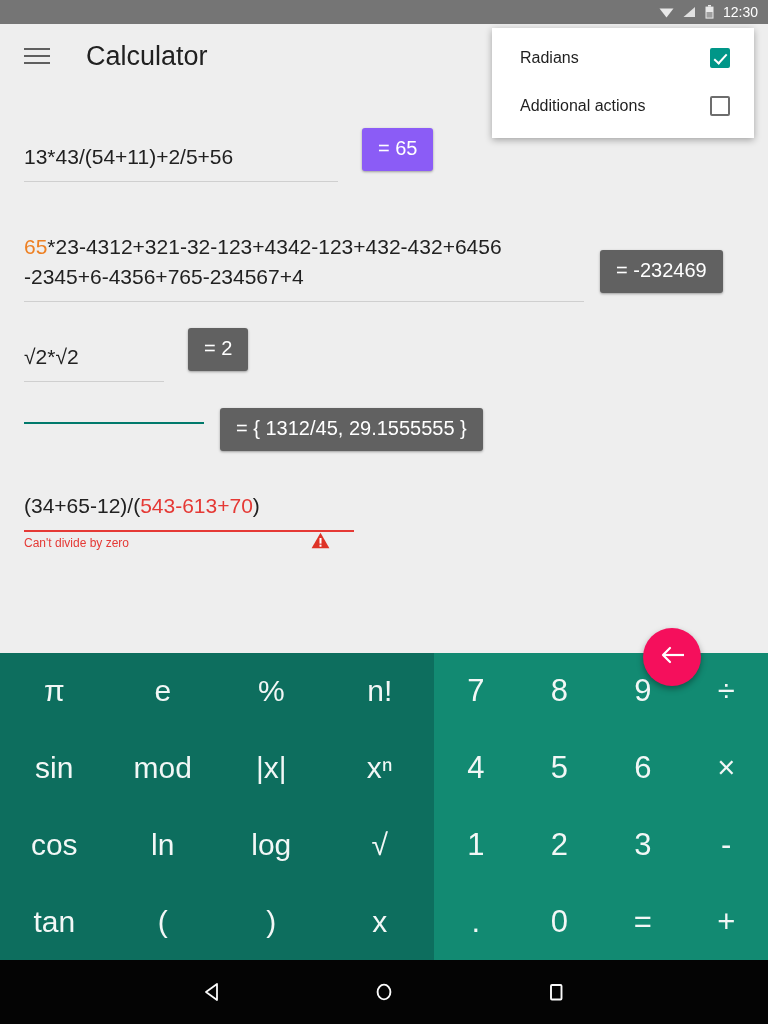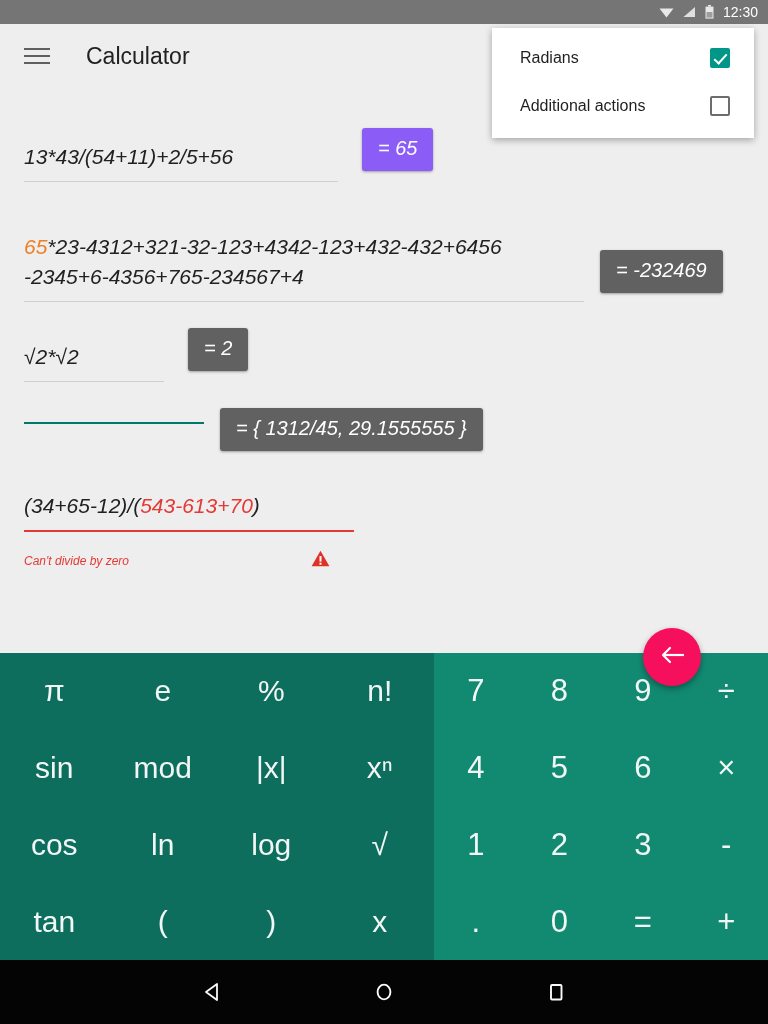--- a/index.html
+++ b/index.html
@@ -44,21 +44,21 @@
     margin-left: 24px;
     display: flex; flex-direction: column; justify-content: space-between;
     padding: 2px 0;
     cursor: pointer;
   }
   .hamburger span {
     display: block; height: 2px; width: 100%; background: #5f5f5f;
   }
   .app-title {
     margin-left: 36px;
-    font-size: 23px;
+    font-size: 27px;
     color: #212121;
     font-weight: normal;
   }
 
   
   .menu {
     position: absolute;
     top: 28px; left: 492px;
     width: 262px;
     background: #ffffff;
@@ -97,21 +97,20 @@
     border-width: 0 2.5px 2.5px 0;
     transform: rotate(42deg);
   }
 
   
   .explist {
     position: absolute; top: 88px; left: 0;
     width: 768px; height: 565px;
     background: #eeeeee;
     overflow: hidden;
-    font-style: italic;
   }
   .row {
     position: relative;
     padding: 0 24px;
   }
   .row-inner {
     display: flex;
     align-items: flex-start;
   }
   .expr-wrap {
@@ -149,21 +148,21 @@
     white-space: nowrap;
     box-shadow: 0 1px 2.5px rgba(0,0,0,0.35);
     align-self: flex-start;
   }
   .badge.orange { background: #8b5cf6; }
   .badge.grey   { background: #616161; }
 
   .errline {
     display: flex;
     align-items: center;
-    padding-top: 18px;
+    padding-top: 0;
   }
   .errtext {
     font-size: 12px;
     color: #e53935;
   }
   .warn-icon { margin-left: 0; }
 
   
   .keypad {
     position: absolute;

